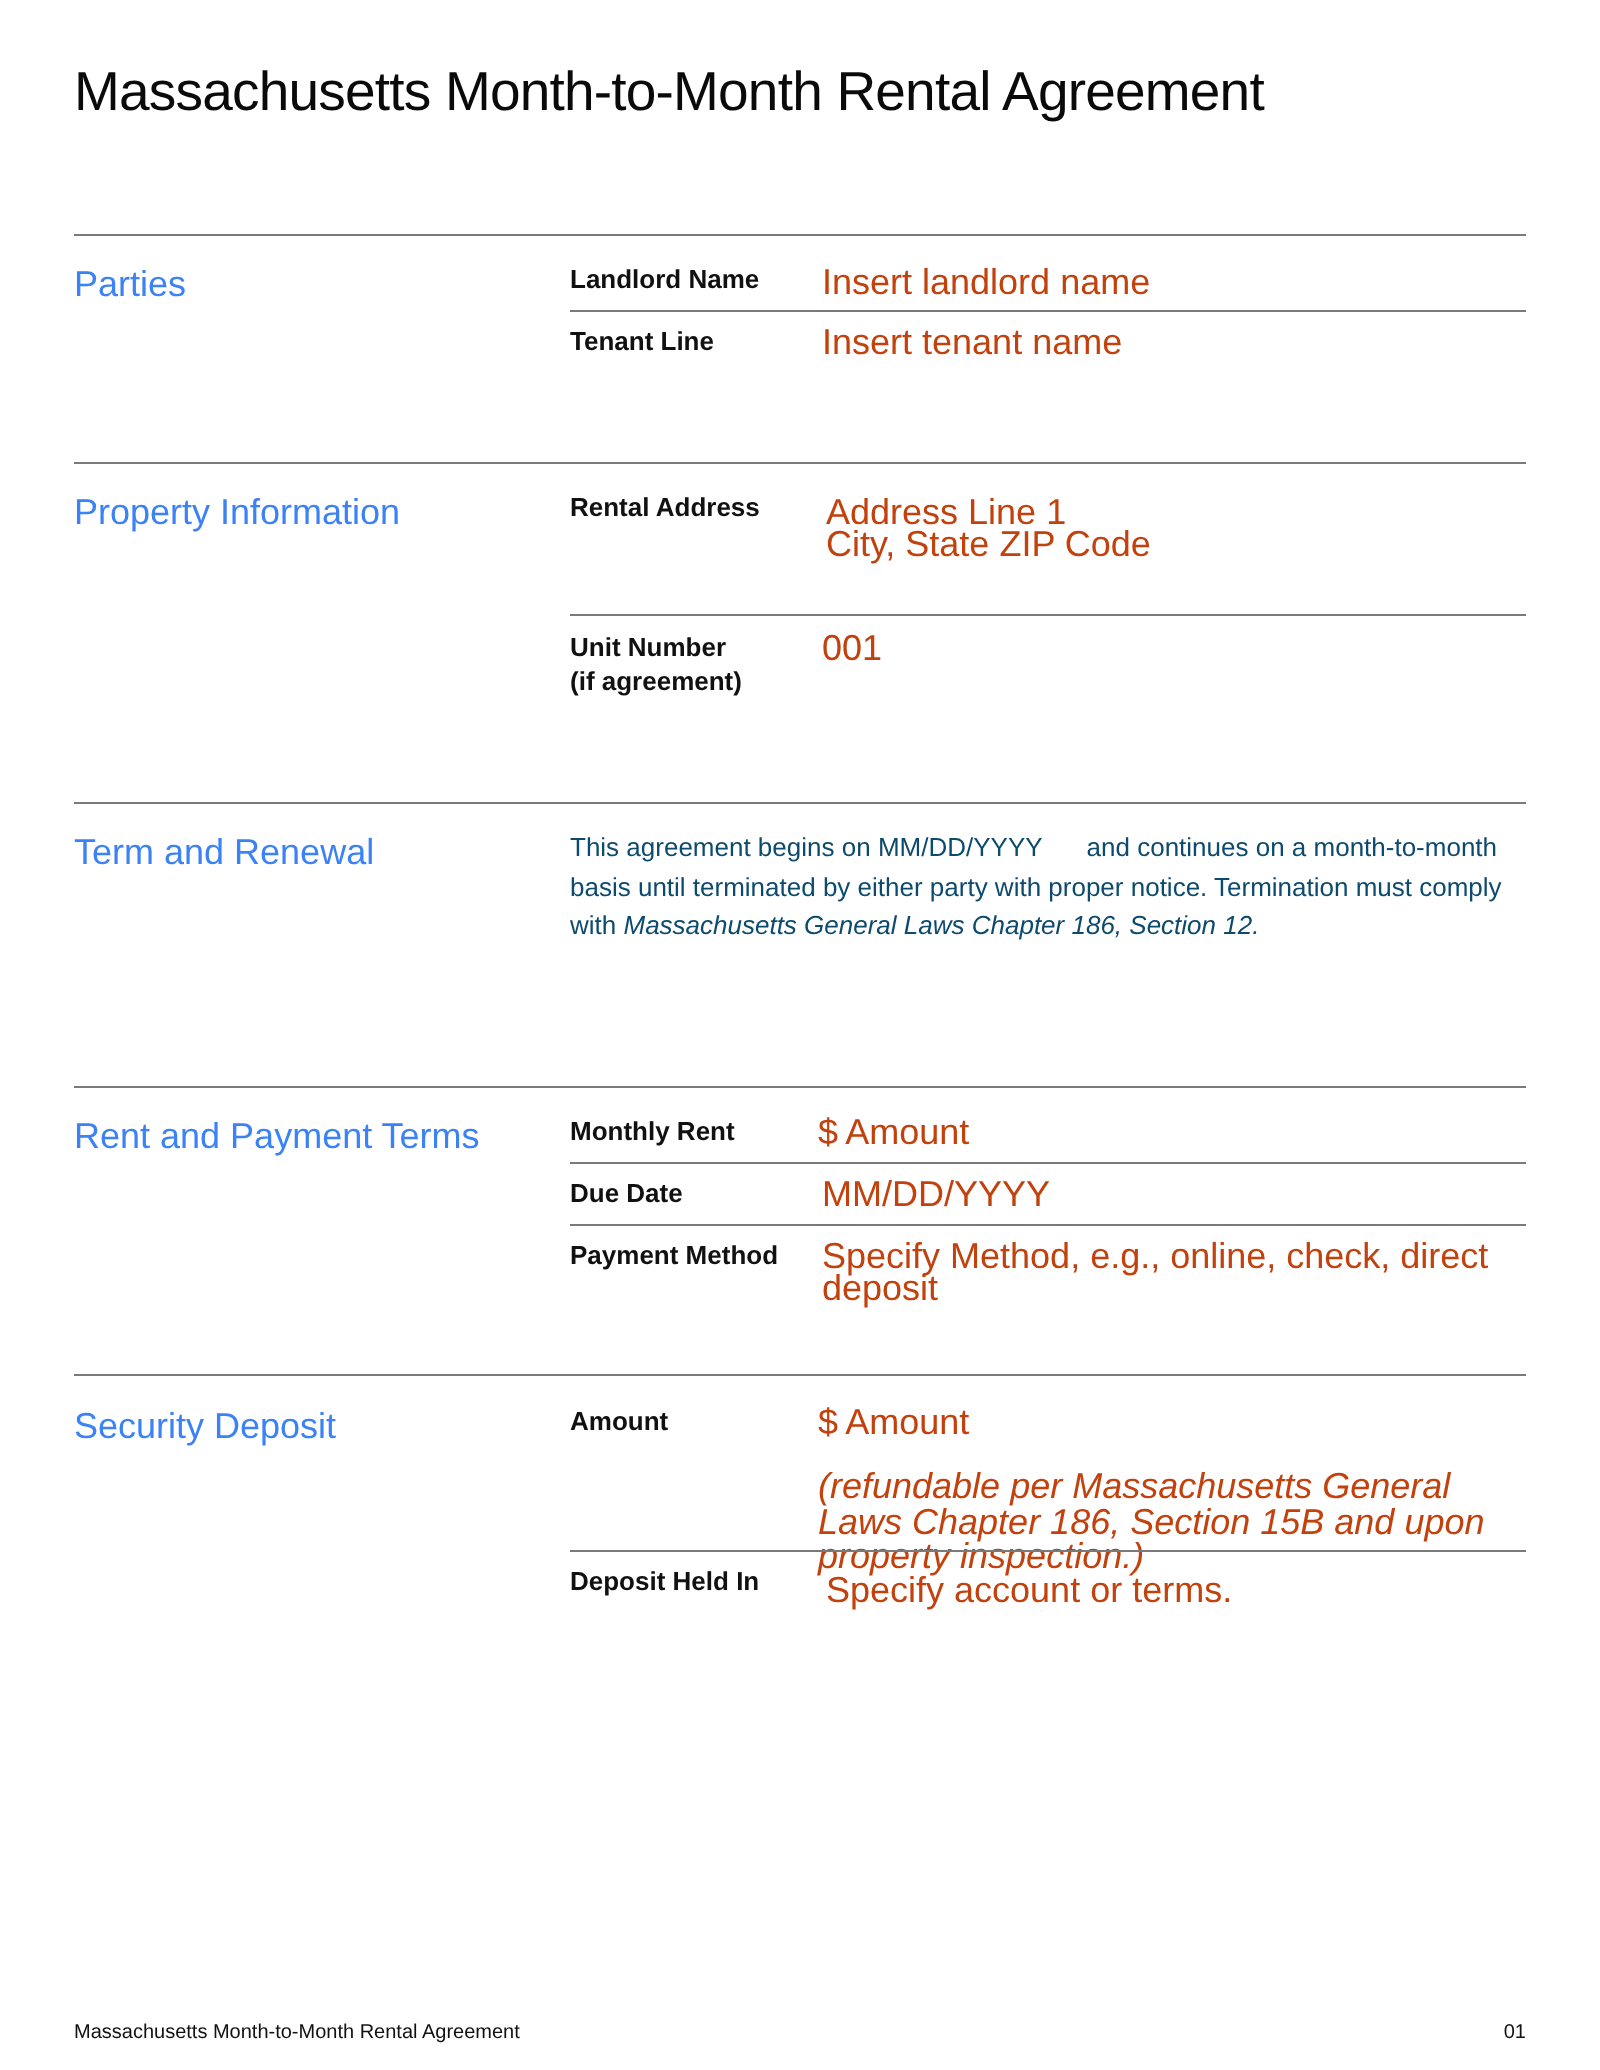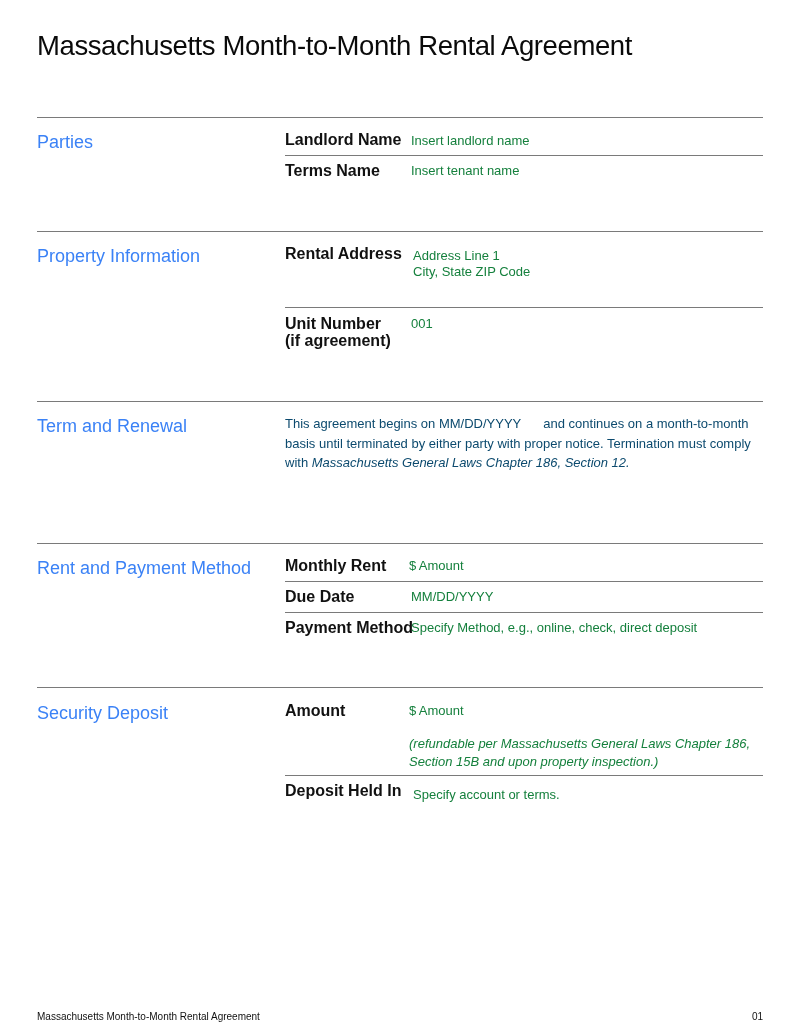--- a/index.html
+++ b/index.html
@@ -16,66 +16,66 @@
     color: #0a0a0a;
   }
   .rule { position: absolute; left: 37px; width: 726px; height: 1px; background: #7a7a7a; }
   .subrule { position: absolute; left: 285px; width: 478px; height: 1px; background: #7a7a7a; }
   .section-title {
     position: absolute; left: 37px;
     font-size: 18px; color: #3b82f6;
   }
   .label {
     position: absolute; left: 285px;
-    font-size: 16px; font-weight: 700; color: #111; line-height: 18px;
+    font-size: 13px; font-weight: 700; color: #111; line-height: 18px;
   }
   .value {
     position: absolute;
-    font-size: 13px; color: #15803d; line-height: 16px;
+    font-size: 18px; color: #c2410c; line-height: 16px;
   }
   .italic { font-style: italic; }
   .para {
     position: absolute; left: 285px; top: 414px; width: 470px;
     font-size: 13px; line-height: 19.5px; color: #0c4a6e;
   }
   .para .gap { display: inline-block; width: 22px; }
   .footer-left { position: absolute; left: 37px; top: 1011px; font-size: 10px; color: #111; }
   .footer-right { position: absolute; right: 37px; top: 1011px; font-size: 10px; color: #111; }
 </style>
 </head>
 <body>
 
 <h1 class="title">Massachusetts Month-to-Month Rental Agreement</h1>
 
 <div class="rule" style="top:117px"></div>
 <div class="section-title" style="top:132px">Parties</div>
 <div class="label" style="top:131px">Landlord Name</div>
 <div class="value" style="left:411px; top:133px">Insert landlord name</div>
 <div class="subrule" style="top:155px"></div>
-<div class="label" style="top:162px">Terms Name</div>
+<div class="label" style="top:162px">Tenant Line</div>
 <div class="value" style="left:411px; top:163px">Insert tenant name</div>
 
 <div class="rule" style="top:231px"></div>
 <div class="section-title" style="top:246px">Property Information</div>
 <div class="label" style="top:245px">Rental Address</div>
 <div class="value" style="left:413px; top:248px">Address Line 1</div>
 <div class="value" style="left:413px; top:264px">City, State ZIP Code</div>
 <div class="subrule" style="top:307px"></div>
 <div class="label" style="top:315px">Unit Number</div>
 <div class="label" style="top:332px">(if agreement)</div>
 <div class="value" style="left:411px; top:316px">001</div>
 
 <div class="rule" style="top:401px"></div>
 <div class="section-title" style="top:416px">Term and Renewal</div>
 <div class="para">
   <span>This agreement begins on </span><span>MM/DD/YYYY</span><span class="gap"></span><span>and continues on a month-to-month basis until terminated by either party with proper notice. Termination must comply with </span><span class="italic">Massachusetts General Laws Chapter 186, Section 12.</span>
 </div>
 
 <div class="rule" style="top:543px"></div>
-<div class="section-title" style="top:558px">Rent and Payment Method</div>
+<div class="section-title" style="top:558px">Rent and Payment Terms</div>
 <div class="label" style="top:557px">Monthly Rent</div>
 <div class="value" style="left:409px; top:558px">$ Amount</div>
 <div class="subrule" style="top:581px"></div>
 <div class="label" style="top:588px">Due Date</div>
 <div class="value" style="left:411px; top:589px">MM/DD/YYYY</div>
 <div class="subrule" style="top:612px"></div>
 <div class="label" style="top:619px">Payment Method</div>
 <div class="value" style="left:411px; top:620px">Specify Method, e.g., online, check, direct deposit</div>
 
 <div class="rule" style="top:687px"></div>

